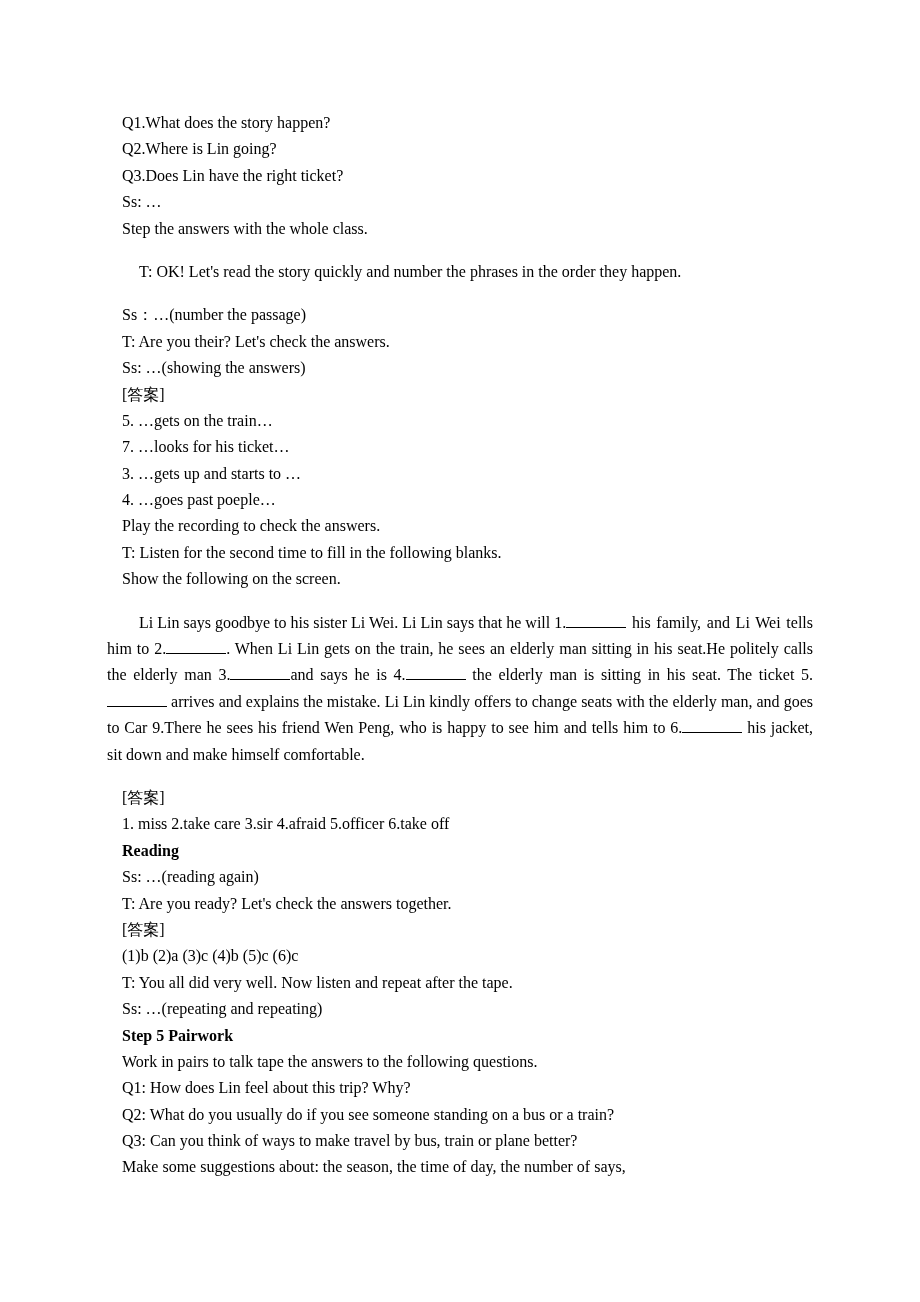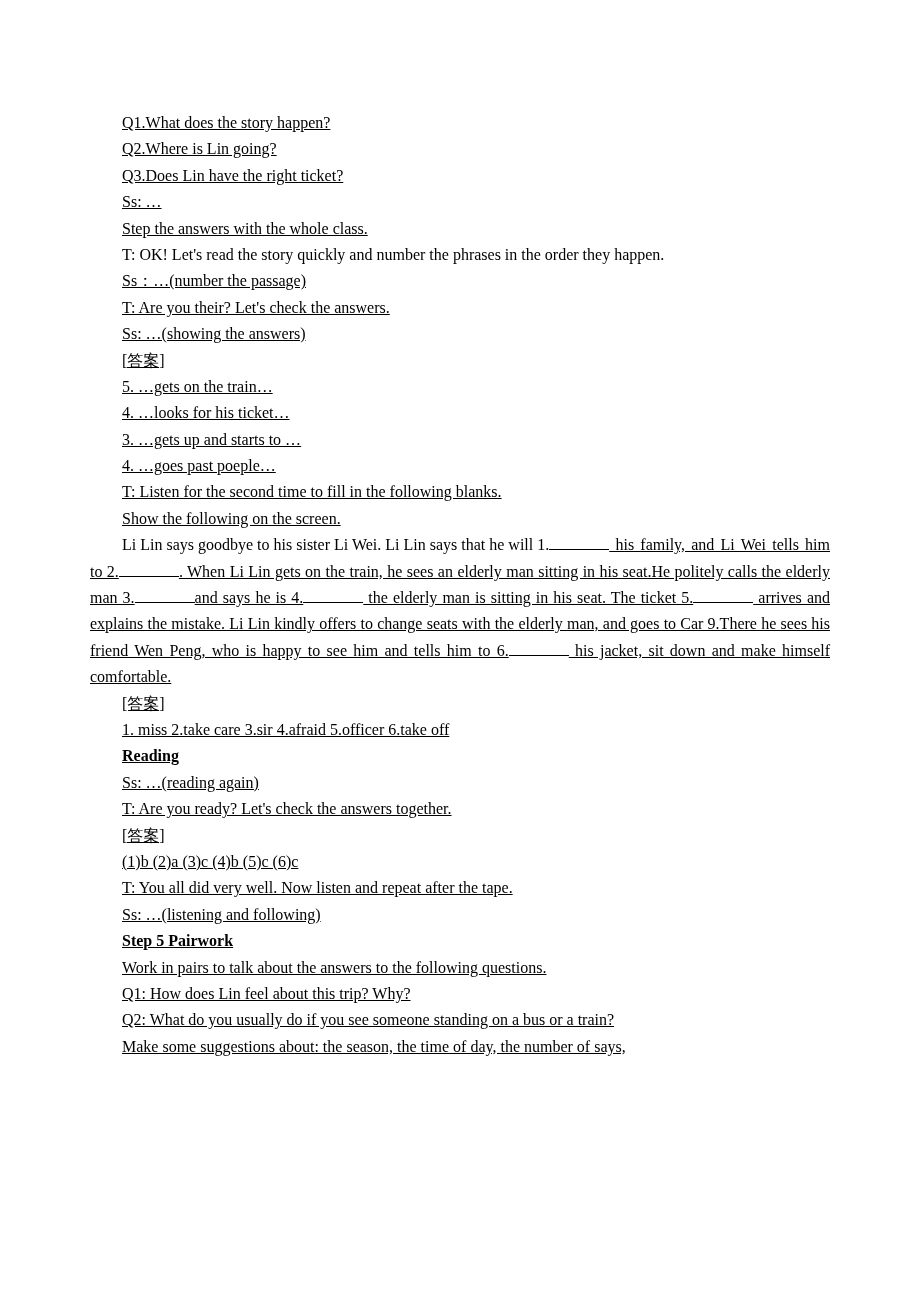--- a/index.html
+++ b/index.html
@@ -7,30 +7,29 @@
     padding: 0;
     background: #ffffff;
     font-family: "SimSun", "NSimSun", "Songti SC", serif;
     font-size: 16px;
     color: #000;
     width: 920px;
   }
   .page {
     padding: 110px 90px 110px 90px;
     line-height: 1.65;
-    text-decoration: underline;
   }
   .para {
     text-indent: 2em;
     margin: 0;
     text-align: justify;
   }
   .wrap-block {
     text-align: justify;
-    margin: 0;
+    margin: 17px;
   }
   .wrap-first {
     display: inline-block;
     text-indent: 2em;
   }
   .bold {
     font-weight: bold;
   }
   .blank {
     display: inline-block;
@@ -51,42 +50,44 @@
   <p class="para">Ss: …</p>
   <p class="para">Step the answers with the whole class.</p>
 
   <p class="wrap-block"><span class="wrap-first">T: OK! Let's read the story quickly and number the phrases in the order they happen.</span></p>
 
   <p class="para">Ss：…(number the passage)</p>
   <p class="para">T: Are you their? Let's check the answers.</p>
   <p class="para">Ss: …(showing the answers)</p>
   <p class="para">[答案]</p>
   <p class="para">5. …gets on the train…</p>
-  <p class="para">4. …looks for his ticket…</p>
+  <p class="para">7. …looks for his ticket…</p>
   <p class="para">3. …gets up and starts to …</p>
   <p class="para">4. …goes past poeple…</p>
+  <p class="para">Play the recording to check the answers.</p>
   <p class="para">T: Listen for the second time to fill in the following blanks.</p>
   <p class="para">Show the following on the screen.</p>
 
   <p class="wrap-block">
     <span class="wrap-first">Li Lin says goodbye to his sister Li Wei. Li Lin says that he will 1.</span><span class="blank"></span><span> his family, and Li Wei tells him to 2.</span><span class="blank"></span><span>. When Li Lin gets on the train, he sees an elderly man sitting in his seat.He politely calls the elderly man 3.</span><span class="blank"></span><span>and says he is 4.</span><span class="blank"></span><span> the elderly man is sitting in his seat. The ticket 5.</span><span class="blank"></span><span> arrives and explains the mistake. Li Lin kindly offers to change seats with the elderly man, and goes to Car 9.There he sees his friend Wen Peng, who is happy to see him and tells him to 6.</span><span class="blank"></span><span> his jacket, sit down and make himself comfortable.</span>
   </p>
 
   <p class="para">[答案]</p>
   <p class="para">1. miss  2.take care  3.sir  4.afraid  5.officer  6.take off</p>
 
   <p class="para bold">Reading</p>
 
 
   <p class="para">Ss: …(reading again)</p>
   <p class="para">T: Are you ready? Let's check the answers together.</p>
   <p class="para">[答案]</p>
   <p class="para">(1)b  (2)a  (3)c  (4)b  (5)c  (6)c</p>
   <p class="para">T: You all did very well. Now listen and repeat after the tape.</p>
-  <p class="para">Ss: …(listening and following)</p>
+  <p class="para">Ss: …(repeating and repeating)</p>
 
   <p class="para bold">Step 5  Pairwork</p>
-  <p class="para">Work in pairs to talk about the answers to the following questions.</p>
+  <p class="para">Work in pairs to talk tape the answers to the following questions.</p>
   <p class="para">Q1: How does Lin feel about this trip? Why?</p>
   <p class="para">Q2: What do you usually do if you see someone standing on a bus or a train?</p>
+  <p class="para">Q3: Can you think of ways to make travel by bus, train or plane better?</p>
   <p class="para">Make some suggestions about: the season, the time of day, the number of says,</p>
 
 </div>
 
 </body></html>

